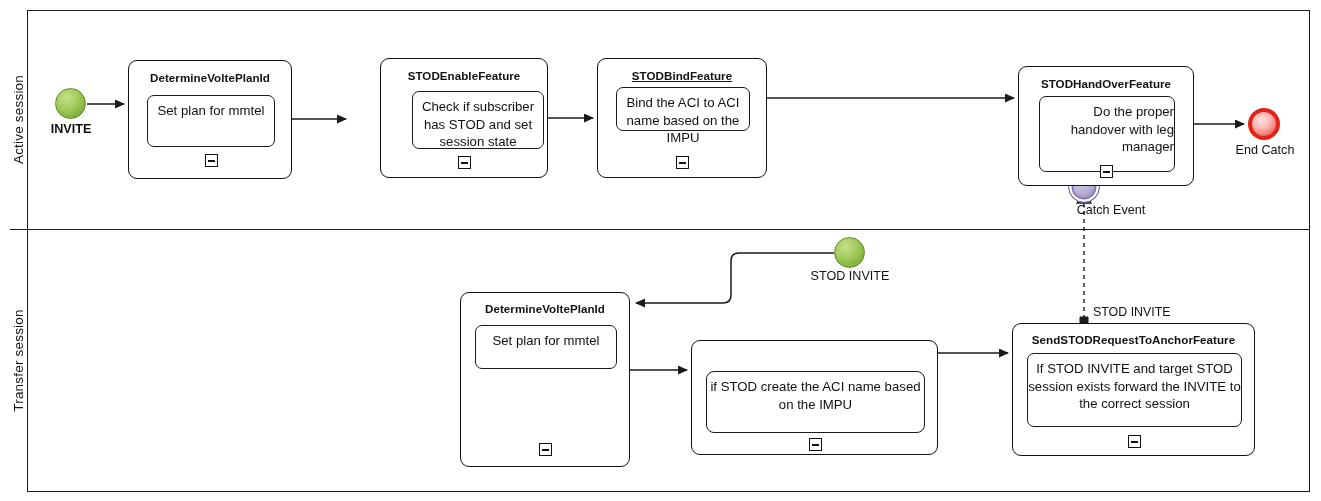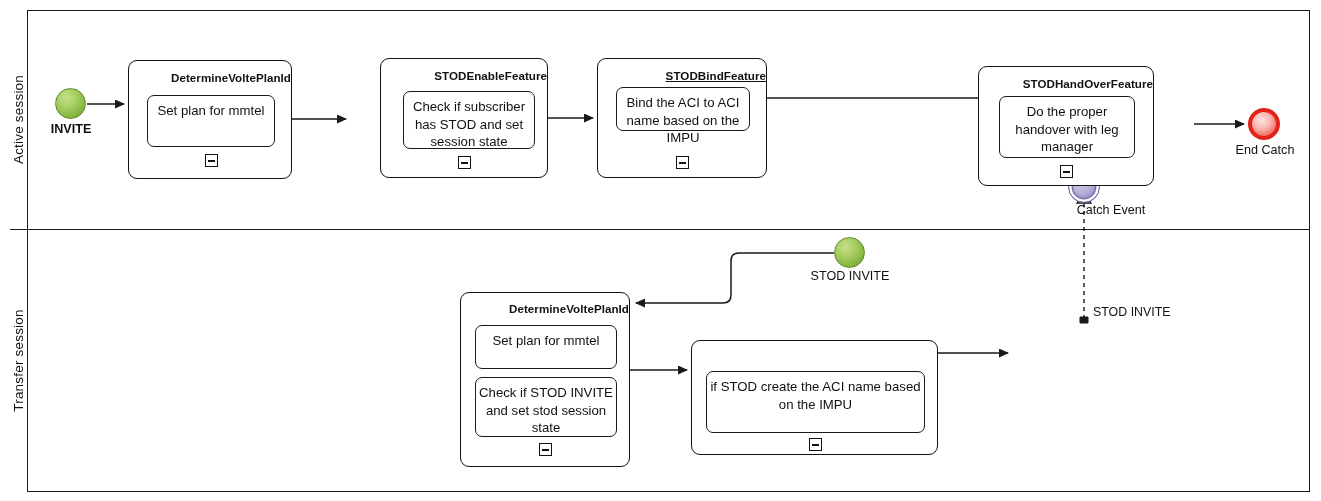--- a/index.html
+++ b/index.html
@@ -57,21 +57,21 @@
     position: absolute;
     box-sizing: border-box;
     border: 1.4px solid #121212;
     border-radius: 9px;
     background: #ffffff;
   }
   .task-title {
     position: absolute;
     left: 0;
     right: 0;
-    text-align: right;
+    text-align: center;
     font-size: 11.6px;
     font-weight: bold;
     color: #111111;
     letter-spacing: 0.05px;
   }
   .inner-box {
     position: absolute;
     box-sizing: border-box;
     border: 1.1px solid #1a1a1a;
     border-radius: 7px;
@@ -198,44 +198,48 @@
   <div class="event-label" style="left:795px; top:269px; width:110px;">STOD INVITE</div>
 
   <div class="task" style="left:128px; top:60px; width:164px; height:119px;">
     <div class="task-title" style="top:10px;">DetermineVoltePlanId</div>
     <div class="inner-box" style="left:18px; top:34px; width:128px; height:52px;">Set plan for mmtel</div>
     <div class="collapse-marker" style="left:76px; top:93px;"></div>
   </div>
 
   <div class="task" style="left:350px; top:58px; width:168px; height:120px;margin-left:30px;">
     <div class="task-title" style="top:10px;">STODEnableFeature</div>
-    <div class="inner-box" style="left:22px; top:32px; width:132px; height:58px;">Check if subscriber has STOD and set session state</div>
+    <div class="inner-box" style="left:31px; top:32px; width:132px; height:58px;">Check if subscriber has STOD and set session state</div>
     <div class="collapse-marker" style="left:77px; top:97px;"></div>
   </div>
 
   <div class="task" style="left:597px; top:58px; width:170px; height:120px;">
     <div class="task-title" style="top:10px;text-decoration:underline;">STODBindFeature</div>
     <div class="inner-box" style="left:18px; top:28px; width:134px; height:44px;">Bind the ACI to ACI name based on the IMPU</div>
     <div class="collapse-marker" style="left:78px; top:97px;"></div>
   </div>
 
-  <div class="task" style="left:978px; top:66px; width:176px; height:120px;">
+  <div class="task" style="left:1018px; top:66px; width:176px; height:120px;">
     <div class="task-title" style="top:10px;">STODHandOverFeature</div>
-    <div class="inner-box" style="left:20px; top:29px; width:136px; height:62px;">Do the proper handover with leg manager</div>
+    <div class="inner-box" style="left:20px; top:29px; width:136px; height:76px;text-align:right;">Do the proper handover with leg manager</div>
     <div class="collapse-marker" style="left:81px; top:98px;"></div>
   </div>
 
   <div class="task" style="left:460px; top:292px; width:170px; height:175px;">
     <div class="task-title" style="top:9px;">DetermineVoltePlanId</div>
     <div class="inner-box" style="left:14px; top:32px; width:142px; height:44px;">Set plan for mmtel</div>
-    <div class="inner-box" style="left:14px; top:84px; width:142px; height:60px;">Check if STOD INVITE and set stod session state</div>
     <div class="collapse-marker" style="left:78px; top:150px;"></div>
   </div>
 
   <div class="task" style="left:691px; top:340px; width:247px; height:115px;">
-    <div class="inner-box" style="left:14px; top:30px; width:219px; height:62px;">if STOD create the ACI name based on the IMPU</div>
+    <div class="inner-box" style="left:14px; top:30px; width:219px; height:62px;border-radius:8px;">if STOD create the ACI name based on the IMPU</div>
     <div class="collapse-marker" style="left:117px; top:97px;"></div>
   </div>
 
+  <div class="task" style="left:1012px; top:323px; width:243px; height:133px;">
+    <div class="task-title" style="top:9px;">SendSTODRequestToAnchorFeature</div>
+    <div class="inner-box" style="left:14px; top:29px; width:215px; height:74px;">If STOD INVITE and target STOD session exists forward the INVITE to the correct session</div>
+    <div class="collapse-marker" style="left:115px; top:111px;"></div>
+  </div>
 
   <div class="flow-label" style="left:1093px; top:305px;">STOD INVITE</div>
 
 </div>
 
 </body></html>

